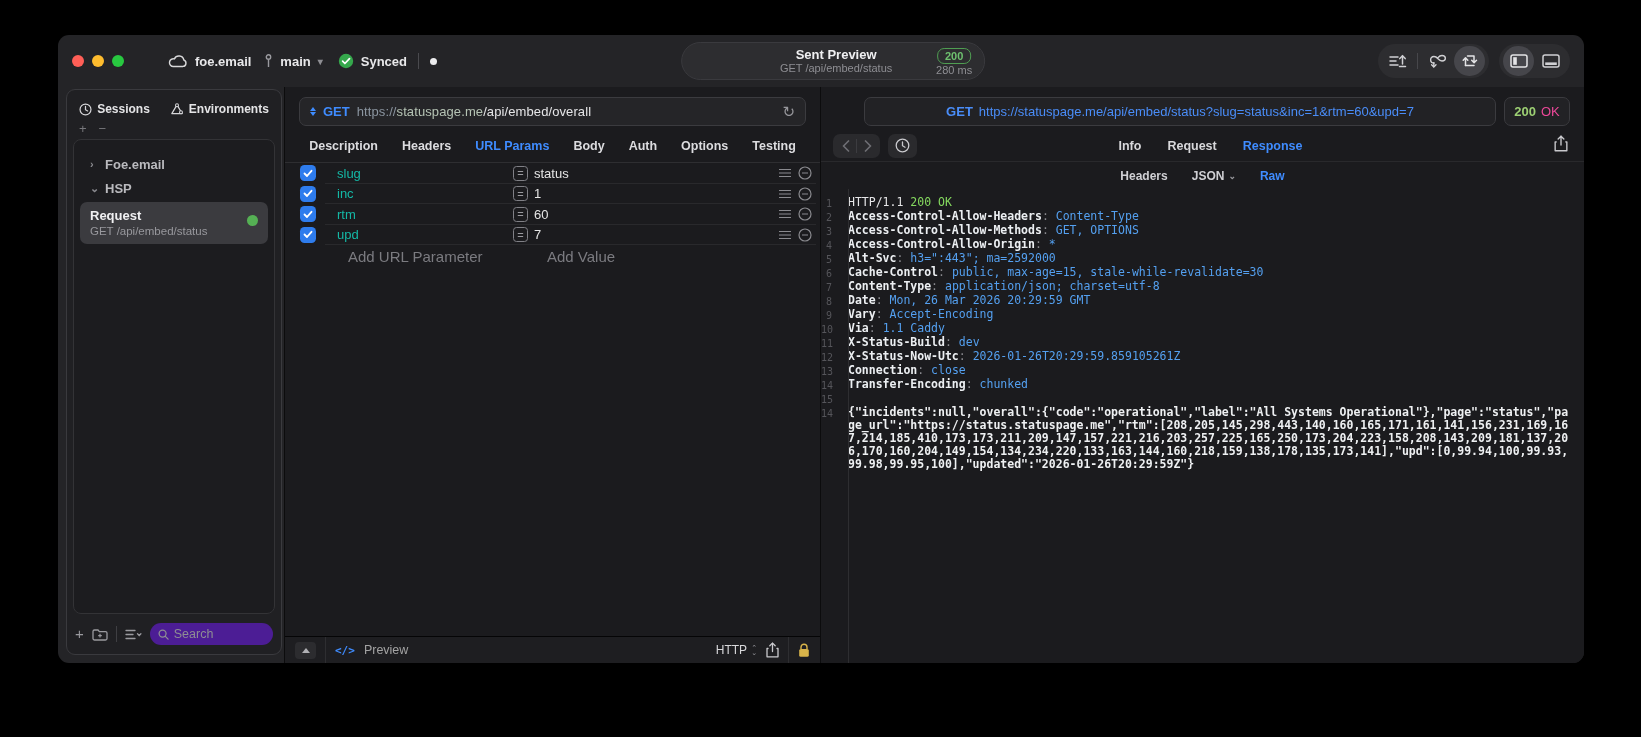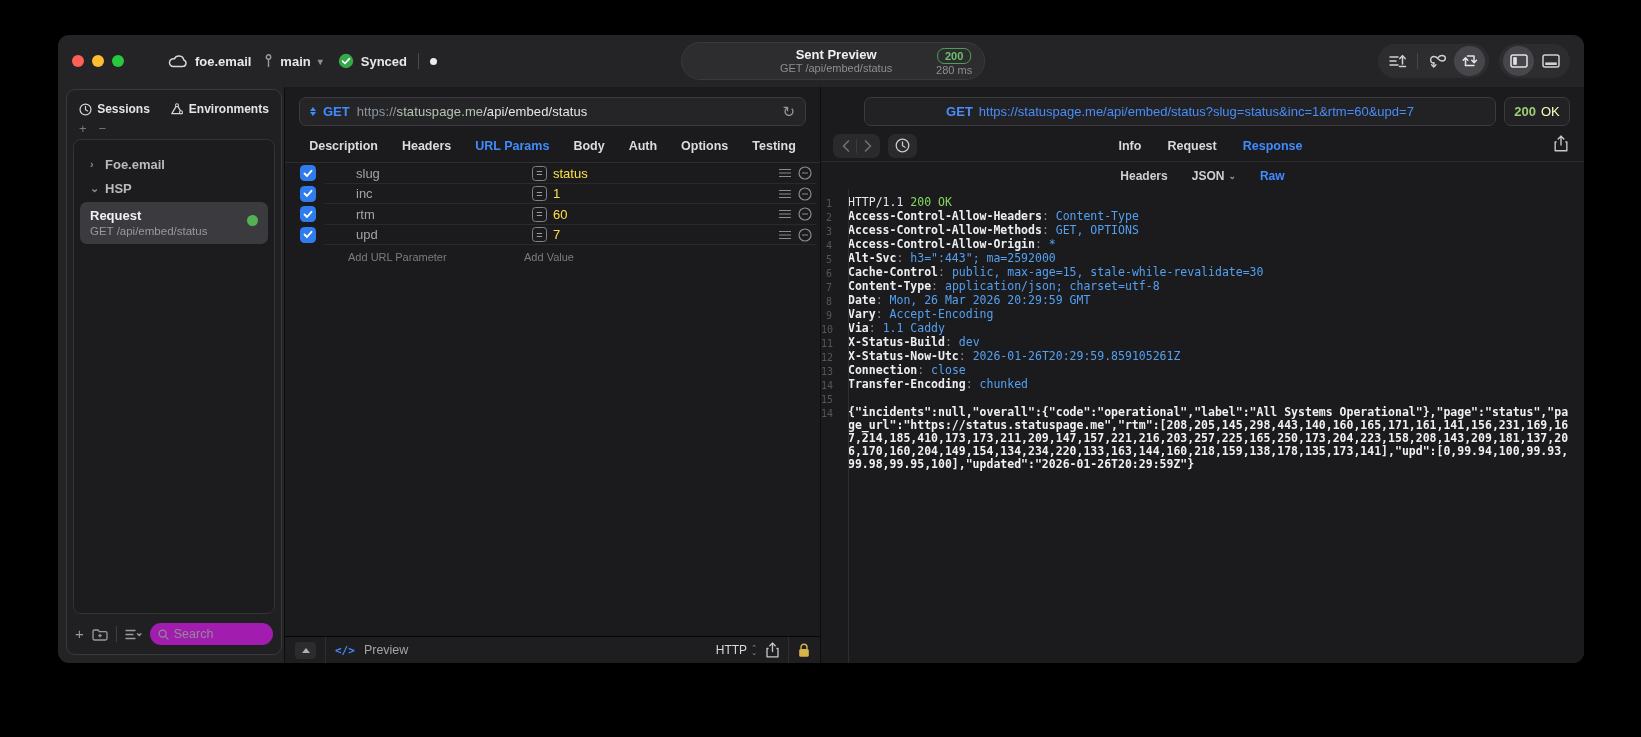--- a/index.html
+++ b/index.html
@@ -48,21 +48,21 @@
                    background:#1c1c1f; padding:12px 6px; overflow:hidden; }
   .sb-group { height:24px; display:flex; align-items:center; gap:7px; color:#bababe; font-size:13px;
               font-weight:700; padding-left:10px; }
   .sb-group .gchev { color:#8a8a8f; font-size:11px; width:8px; }
   .sb-request { margin-top:2px; background:#3b3b3f; border-radius:7px; padding:6px 10px; position:relative; }
   .sb-req-title { font-size:13px; font-weight:700; color:#f0f0f2; line-height:16px; }
   .sb-req-sub { font-size:11.5px; color:#98989d; line-height:14px; }
   .sb-req-dot { position:absolute; right:10px; top:13px; width:11px; height:11px; border-radius:50%; background:#55b054; }
   .sb-bottom { height:28px; margin:0 8px 6px 8px; display:flex; align-items:center; gap:8px; }
   .sb-bottom .sep { width:1px; height:16px; background:#3f3f43; }
-  .search-pill { flex:1; height:22px; background:#a21caf; border-radius:11px; display:flex; align-items:center;
+  .search-pill { flex:1; height:22px; background:#4c1d95; border-radius:11px; display:flex; align-items:center;
                  gap:5px; padding:0 8px; }
   .search-pill input { background:transparent; border:none; outline:none; color:#c9c9cd; font-size:12.5px;
                        font-family:"Liberation Sans",sans-serif; width:100%; }
   .search-pill input::placeholder { color:#8e8e93; }
 
   
   .request-pane { width:536px; flex:none; background:#1b1b1e; border-left:1px solid #0c0c0d;
                   display:flex; flex-direction:column; }
   .url-row { padding:10px 14px 4px; }
   .url-field { height:29px; background:#252528; border:1px solid #3b3b3f; border-radius:7px;
@@ -79,26 +79,26 @@
               font-size:12.5px; font-weight:600; color:#dcdcdf; }
   .tab.active { color:#3f8cff; }
   .param-table { border-top:1px solid #2e2e31; }
   .pt-head { height:22px; display:flex; align-items:center; border-bottom:1px solid #2e2e31;
              color:#8a8a8f; font-size:12px; padding-left:63px; }
   .pt-head .c1 { width:176px; }
   .param-row { height:20.5px; display:flex; align-items:center; padding-left:15px; position:relative; font-size:13px; }
   .param-row::after { content:''; position:absolute; left:40px; right:4px; bottom:0; height:1px; background:#29292c; }
   .p-check { width:16px; height:16px; border-radius:4.5px; background:#2e7ced; display:flex; align-items:center;
              justify-content:center; flex:none; }
-  .p-name { margin-left:40px; width:176px; color:#a3a3a3; }
+  .p-name { margin-left:21px; width:176px; color:#14b8a6; }
   .eq-box { width:15px; height:15px; border:1px solid #808086; border-radius:3.5px; color:#9a9a9f;
             display:flex; align-items:center; justify-content:center; font-size:11px; margin-right:6px; flex:none; }
-  .p-value { flex:1; color:#fde047; }
+  .p-value { flex:1; color:#e5e5e5; }
   .row-icons { display:flex; gap:7px; margin-right:8px; align-items:center; }
-  .pt-add { height:23px; display:flex; align-items:center; color:#7b7b80; font-size:11px; padding-left:63px; }
+  .pt-add { height:23px; display:flex; align-items:center; color:#7b7b80; font-size:15px; padding-left:63px;gap:23px; }
   .pt-add .c1 { width:176px; }
   .req-footer { margin-top:auto; height:27px; border-top:1px solid #050506; background:#1e1e21;
                 display:flex; align-items:center; padding:0 10px; gap:9px; }
   .collapse-btn { width:21px; height:17px; background:#2c2c2f; border-radius:4px; display:flex;
                   align-items:center; justify-content:center; }
   .collapse-btn i { width:0; height:0; border-left:4px solid transparent; border-right:4px solid transparent;
                     border-bottom:5px solid #b0b0b4; }
   .f-sep { width:1px; height:27px; background:#2e2e31; }
   .code-ic { color:#3f8cff; font-size:11px; font-weight:700; font-family:"DejaVu Sans Mono",monospace; }
   .preview-lbl { color:#a3a3a3; font-size:12.5px; }
@@ -107,21 +107,21 @@
 
   
   .response-pane { flex:1; background:#1b1b1e; border-left:1px solid #0c0c0d; display:flex; flex-direction:column; }
   .resp-url-row { padding:10px 14px 4px 43px; display:flex; gap:8px; }
   .resp-url-box { flex:1; height:29px; border:1px solid #3b3b3f; border-radius:7px; background:#222225;
                   display:flex; align-items:center; justify-content:center; font-size:13px; color:#4a8df8;
                   white-space:nowrap; overflow:hidden; padding:0 10px; gap:6px; }
   .resp-url-box b { font-weight:700; }
   .resp-status-box { width:66px; height:29px; border:1px solid #3b3b3f; border-radius:7px; background:#222225;
                      display:flex; align-items:center; justify-content:center; gap:5px; font-size:13px; flex:none; }
-  .st-code { color:#9ccf73; font-weight:700; } .st-ok { color:#fef9c3; }
+  .st-code { color:#9ccf73; font-weight:700; } .st-ok { color:#ec4899; }
   .resp-nav-row { height:32px; display:flex; align-items:center; padding:0 12px; position:relative;
                   border-bottom:1px solid #29292c; }
   .nav-pill { background:#2a2a2d; border-radius:7px; height:24px; display:flex; align-items:center; padding:0 2px; }
   .nav-btn { width:21px; height:22px; display:flex; align-items:center; justify-content:center; }
   .nav-pill .nsep { width:1px; height:14px; background:#3c3c40; }
   .clock-btn { background:#2a2a2d; border-radius:7px; width:29px; height:24px; margin-left:8px;
                display:flex; align-items:center; justify-content:center; }
   .resp-tabs { position:absolute; left:16px; right:0; display:flex; justify-content:center; gap:26px;
                font-size:12.5px; font-weight:600; color:#d8d8db; }
   .resp-share { position:absolute; right:16px; top:5px; }
@@ -319,21 +319,21 @@
     </div>
 
     <div class="request-pane">
       <div class="url-row">
         <div class="url-field">
           <span class="method-arrows">
               <i class="up"></i>
               <i class="dn"></i>
             </span>
           <span class="m-get">GET</span>
-          <span class="u-url"><span class="u-scheme">https://</span><span class="u-host">statuspage.me</span><span class="u-path">/api/embed/status</span></span>
+          <span class="u-url"><span class="u-scheme">https://</span><span class="u-host">statuspage.me</span><span class="u-path">/api/embed/overall</span></span>
           <span class="refresh">↻</span>
         </div>
       </div>
       <div class="req-tabs" id="req-tabs">
           <span class="tab">Description</span>
           <span class="tab">Headers</span>
           <span class="tab active">URL Params</span>
           <span class="tab">Body</span>
           <span class="tab">Auth</span>
           <span class="tab">Options</span>

